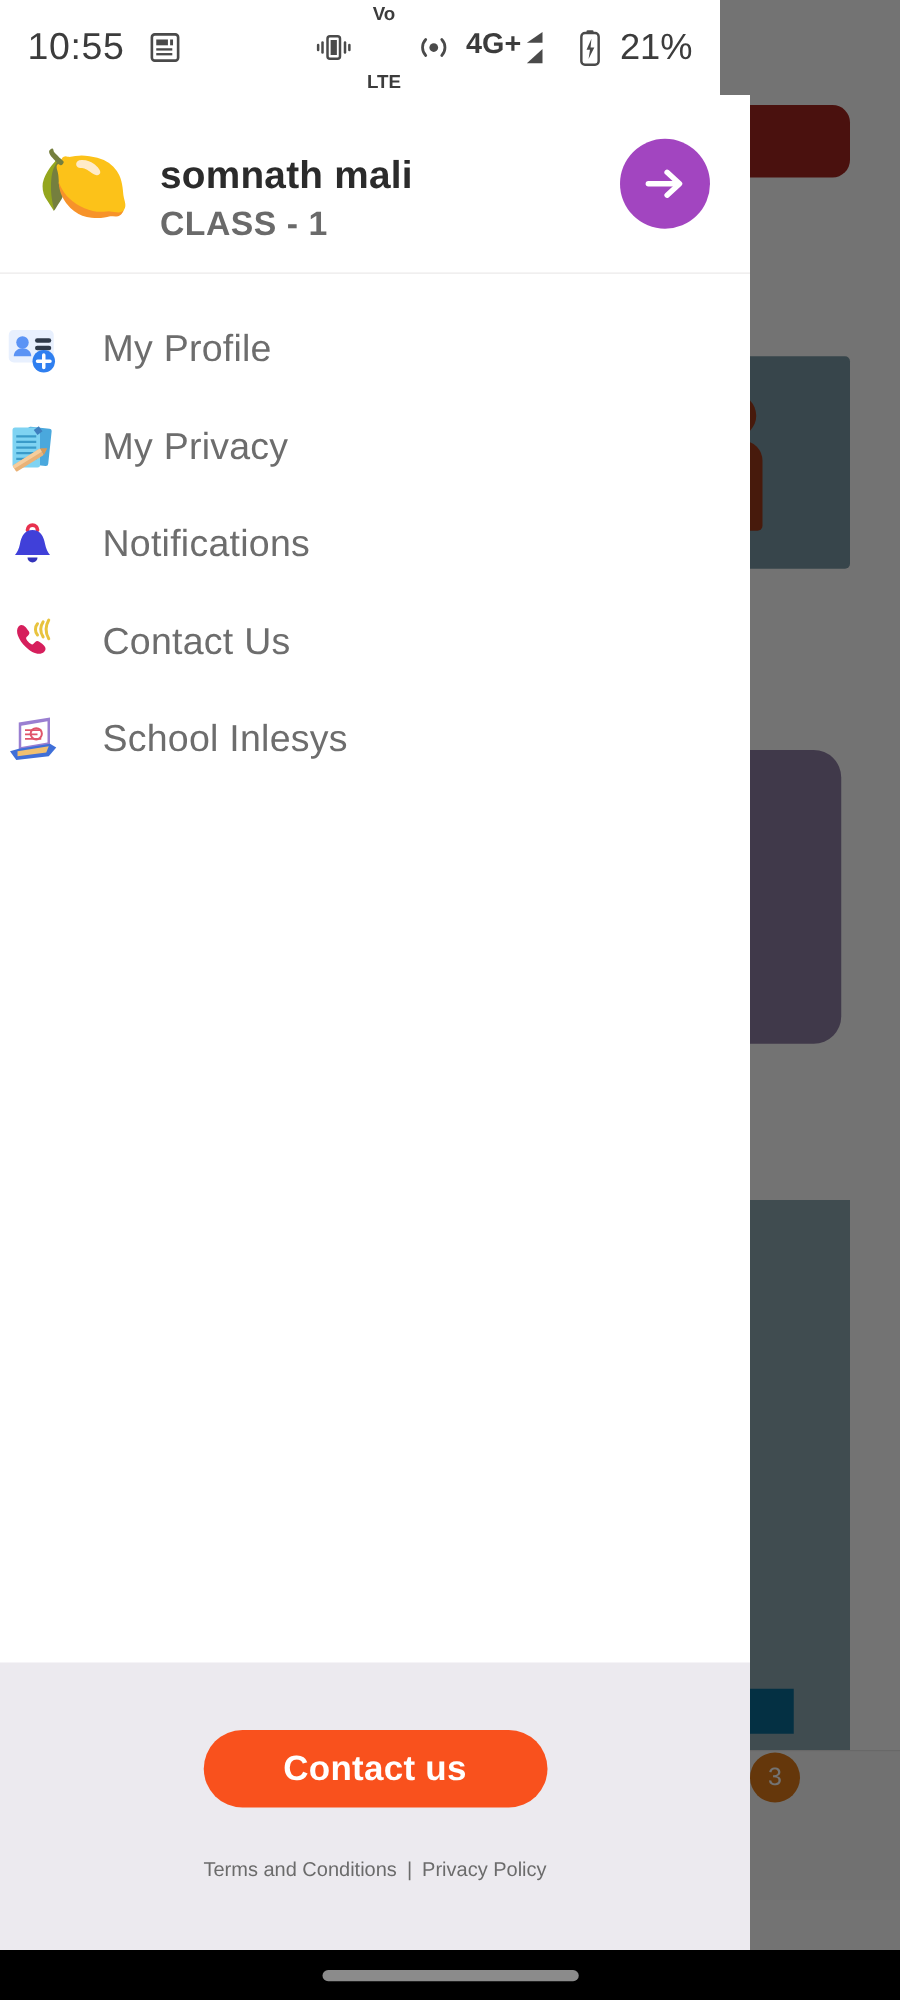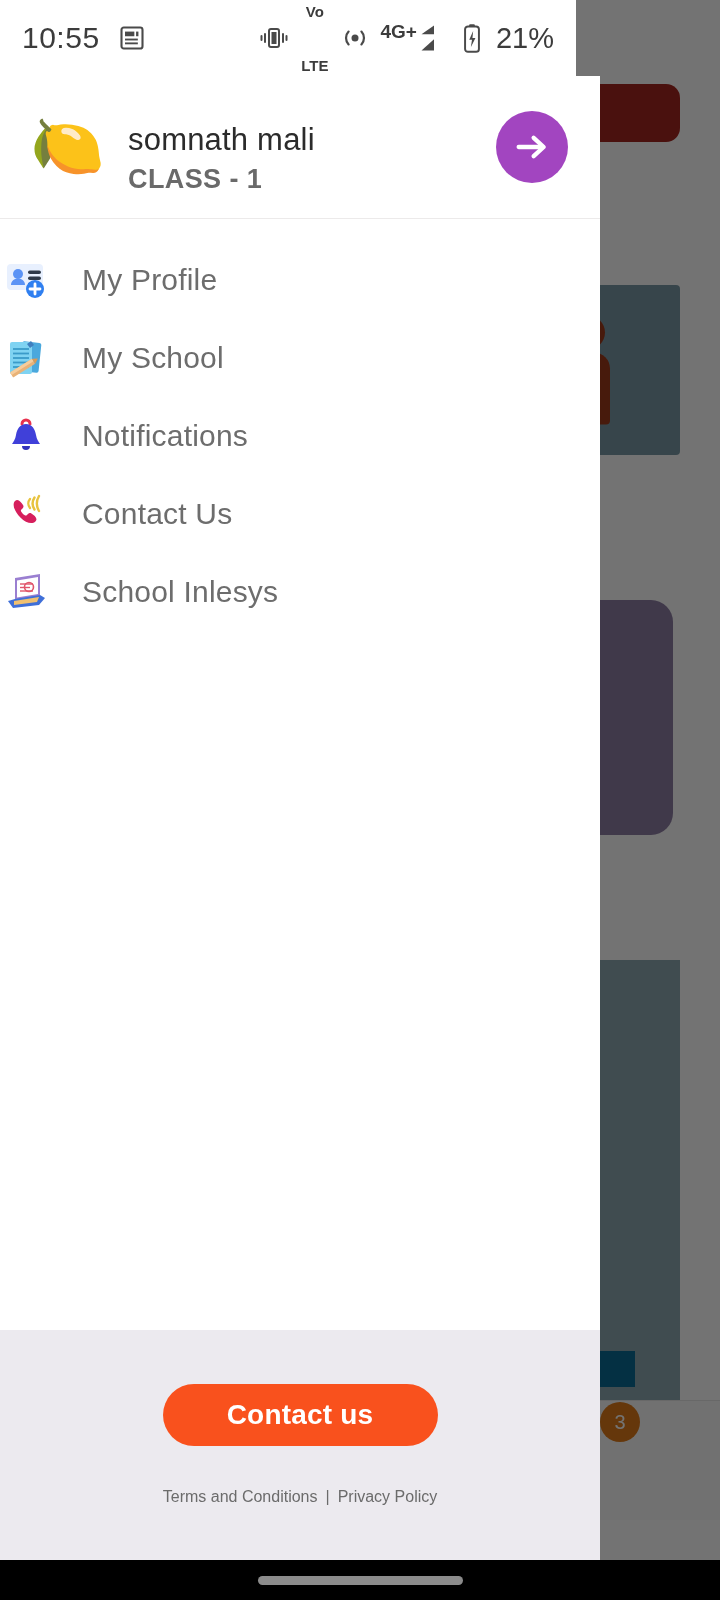--- a/index.html
+++ b/index.html
@@ -245,21 +245,21 @@
     font-size: 15px;
     font-weight: bold;
     color: #3c3c3c;
   }
   .net-wrap {
     display: flex;
     align-items: flex-start;
     gap: 1px;
   }
   .net-wrap .g4 {
-    font-size: 19px;
+    font-size: 23px;
     font-weight: bold;
     color: #3c3c3c;
     margin-top: -2px;
   }
 
   
   #drawer {
     position: absolute;
     top: 76px;
     left: 0;
@@ -289,21 +289,21 @@
   }
   #user-block {
     margin-left: 24px;
     display: flex;
     flex-direction: column;
     justify-content: center;
     gap: 6px;
   }
   #user-name {
     font-size: 31px;
-    font-weight: normal;
+    font-weight: bold;
     color: #2b2b2b;
     letter-spacing: .2px;
     margin-top: 23px;
   }
   #user-class {
     font-size: 27px;
     font-weight: bold;
     color: #6a6a6a;
     letter-spacing: .4px;
   }
@@ -548,21 +548,21 @@
                 <path d="M11 33h16"></path>
             </g>
             <path d="M25 10 l4 -3 3 4 -4 3z" fill="#3f7fbf"></path>
             <g transform="rotate(-32 24 32)">
               <rect x="7" y="29" width="26" height="6" rx="1" fill="#e9b277"></rect>
               <rect x="7" y="29" width="26" height="3" rx="1" fill="#f5cd9d"></rect>
               <path d="M33 29 l5 3 -5 3z" fill="#d99a57"></path>
             </g>
           </svg>
         </span>
-        <span class="menu-label">My School</span>
+        <span class="menu-label">My Privacy</span>
       </div>
 
       <div class="menu-item">
         <span class="menu-icon">
           <svg width="48" height="48" viewBox="0 0 48 48">
             <path d="M20 12a4 4 0 0 1 8 0" fill="none" stroke="#e8314e" stroke-width="3" stroke-linecap="round"></path>
             <path d="M24 12c-6 0-9 5-10 11-0.7 4.2-2.5 7-4 9h28c-1.5-2-3.3-4.8-4-9-1-6-4-11-10-11z" fill="#4040d9"></path>
             <path d="M20 34a4 4 0 0 0 8 0z" fill="#3333bb"></path>
           </svg>
         </span>

